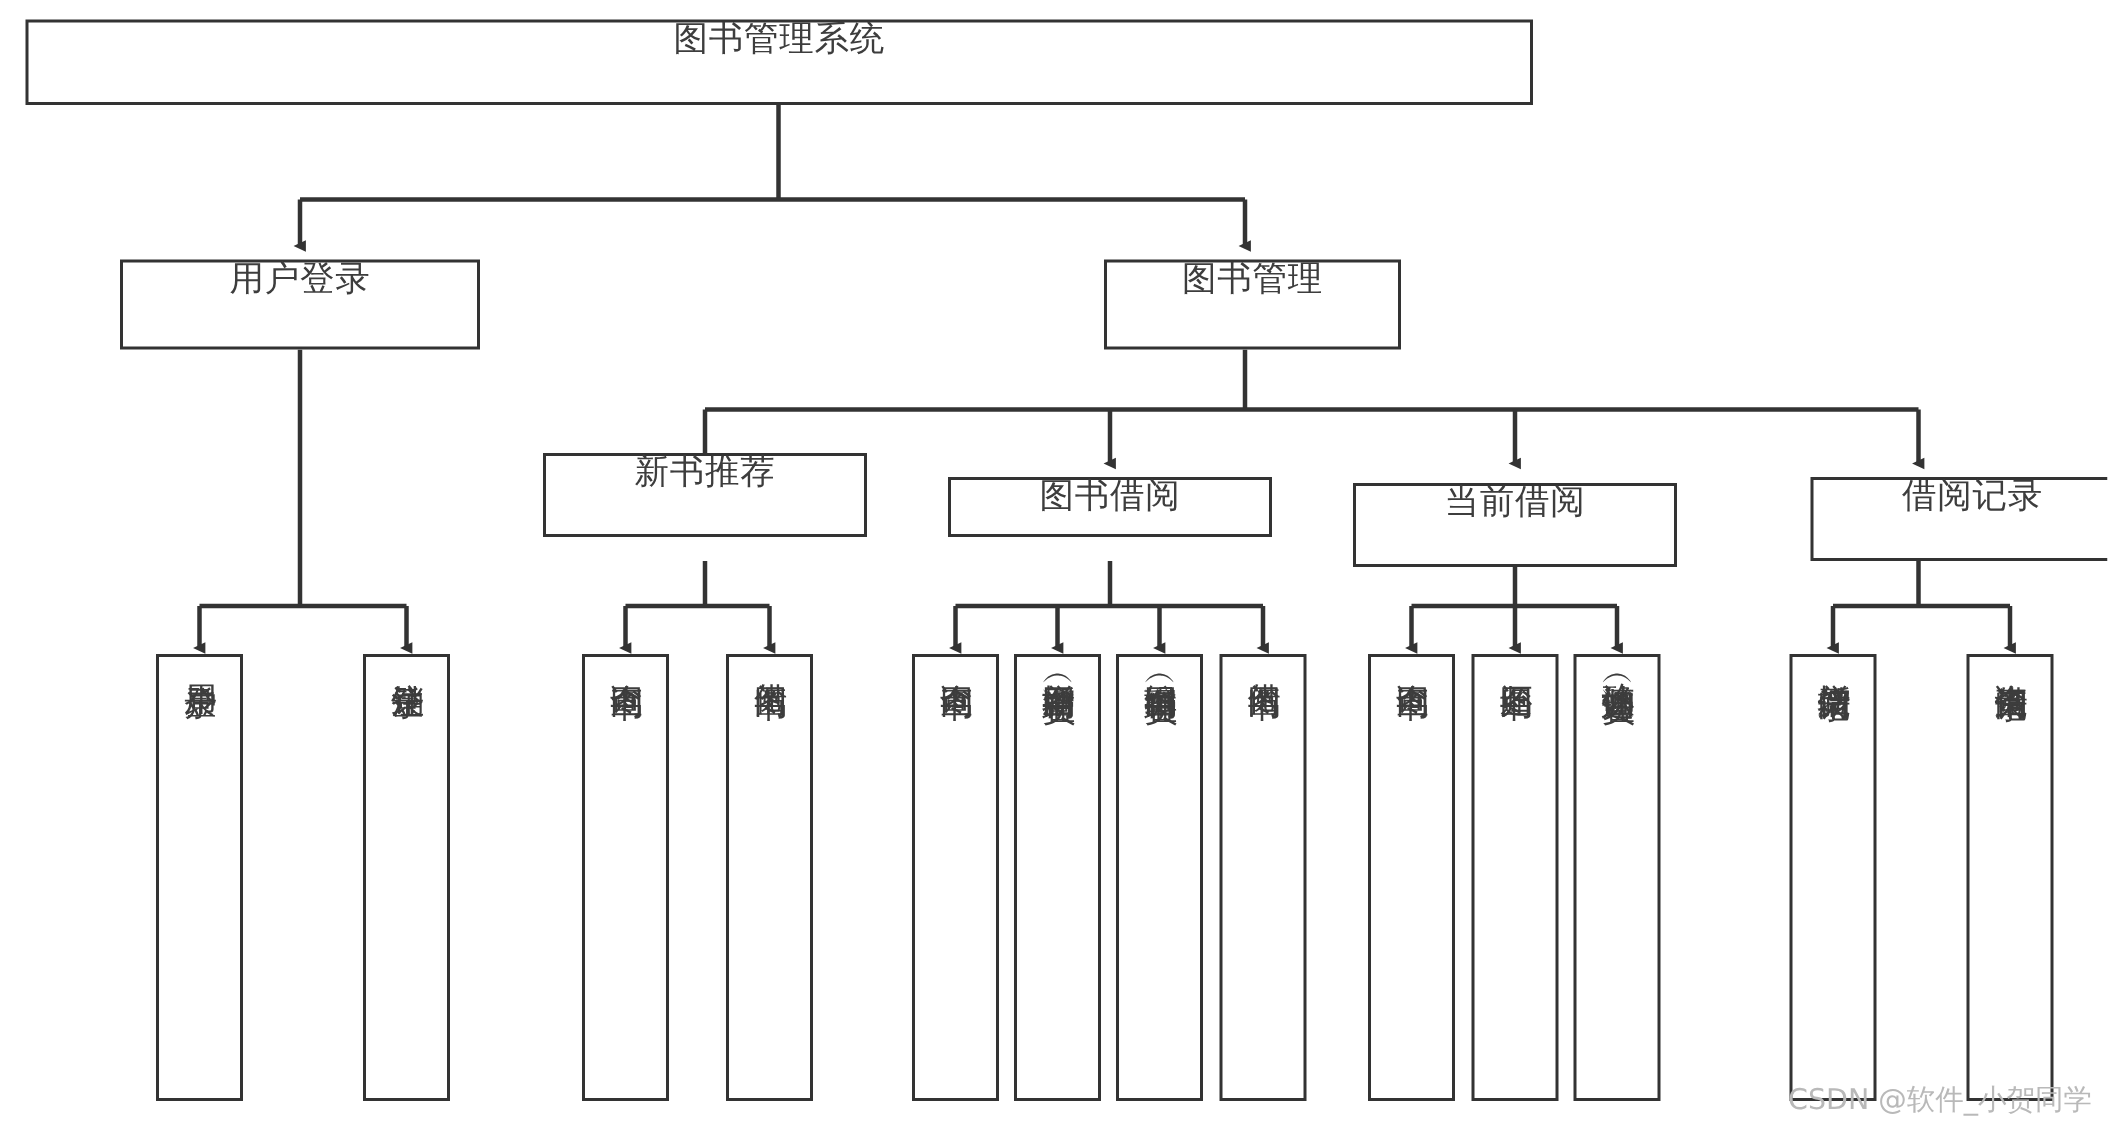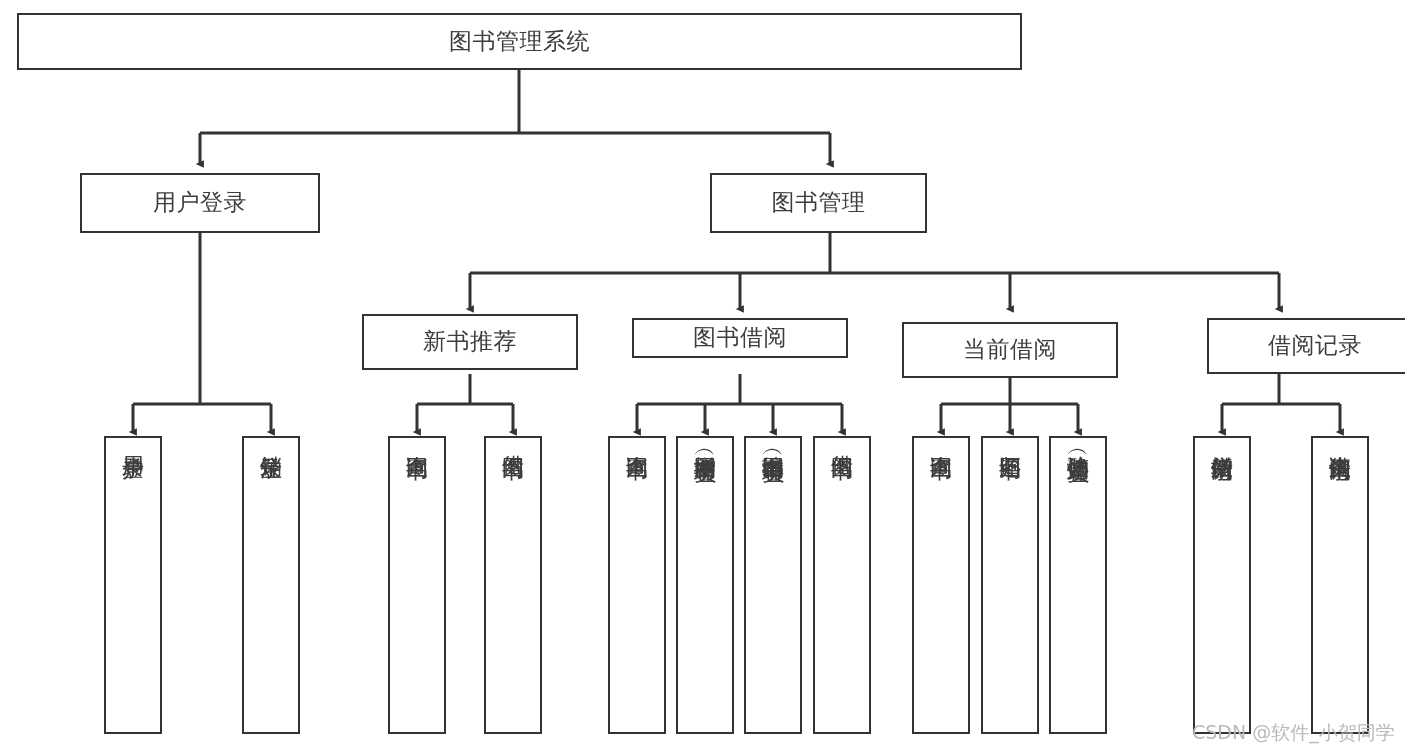--- a/index.html
+++ b/index.html
@@ -25,21 +25,21 @@
     width: 1405px;
     height: 747px;
     pointer-events: none;
   }
   .node {
     position: absolute;
     box-sizing: border-box;
     background: #ffffff;
     border: 2px solid #333333;
     display: flex;
-    align-items: center;
+    align-items: flex-start;
     justify-content: center;
     color: #3d3d3d;
     z-index: 2;
   }
   .node .lbl {
     display: block;
     text-align: center;
     line-height: 1.02;
     letter-spacing: 0.5px;
   }
@@ -133,25 +133,25 @@
   </svg>
 
   <div class="node root horiz" style="left:17px; top:13px; width:1005px; height:57px;">
     <span class="lbl">图书管理系统</span>
   </div>
 
   <div class="node horiz" style="left:80px; top:173px; width:240px; height:60px;">
     <span class="lbl">用户登录</span>
   </div>
 
-  <div class="node horiz" style="left:710px; top:173px; width:217px; height:60px;">
+  <div class="node horiz" style="left:736px; top:173px; width:198px; height:60px;">
     <span class="lbl">图书管理</span>
   </div>
 
-  <div class="node horiz" style="left:362px; top:314px; width:216px; height:56px;">
+  <div class="node horiz" style="left:362px; top:302px; width:216px; height:56px;">
     <span class="lbl">新书推荐</span>
   </div>
 
   <div class="node horiz" style="left:632px; top:318px; width:216px; height:40px;">
     <span class="lbl">图书借阅</span>
   </div>
 
   <div class="node horiz" style="left:902px; top:322px; width:216px; height:56px;">
     <span class="lbl">当前借阅</span>
   </div>

